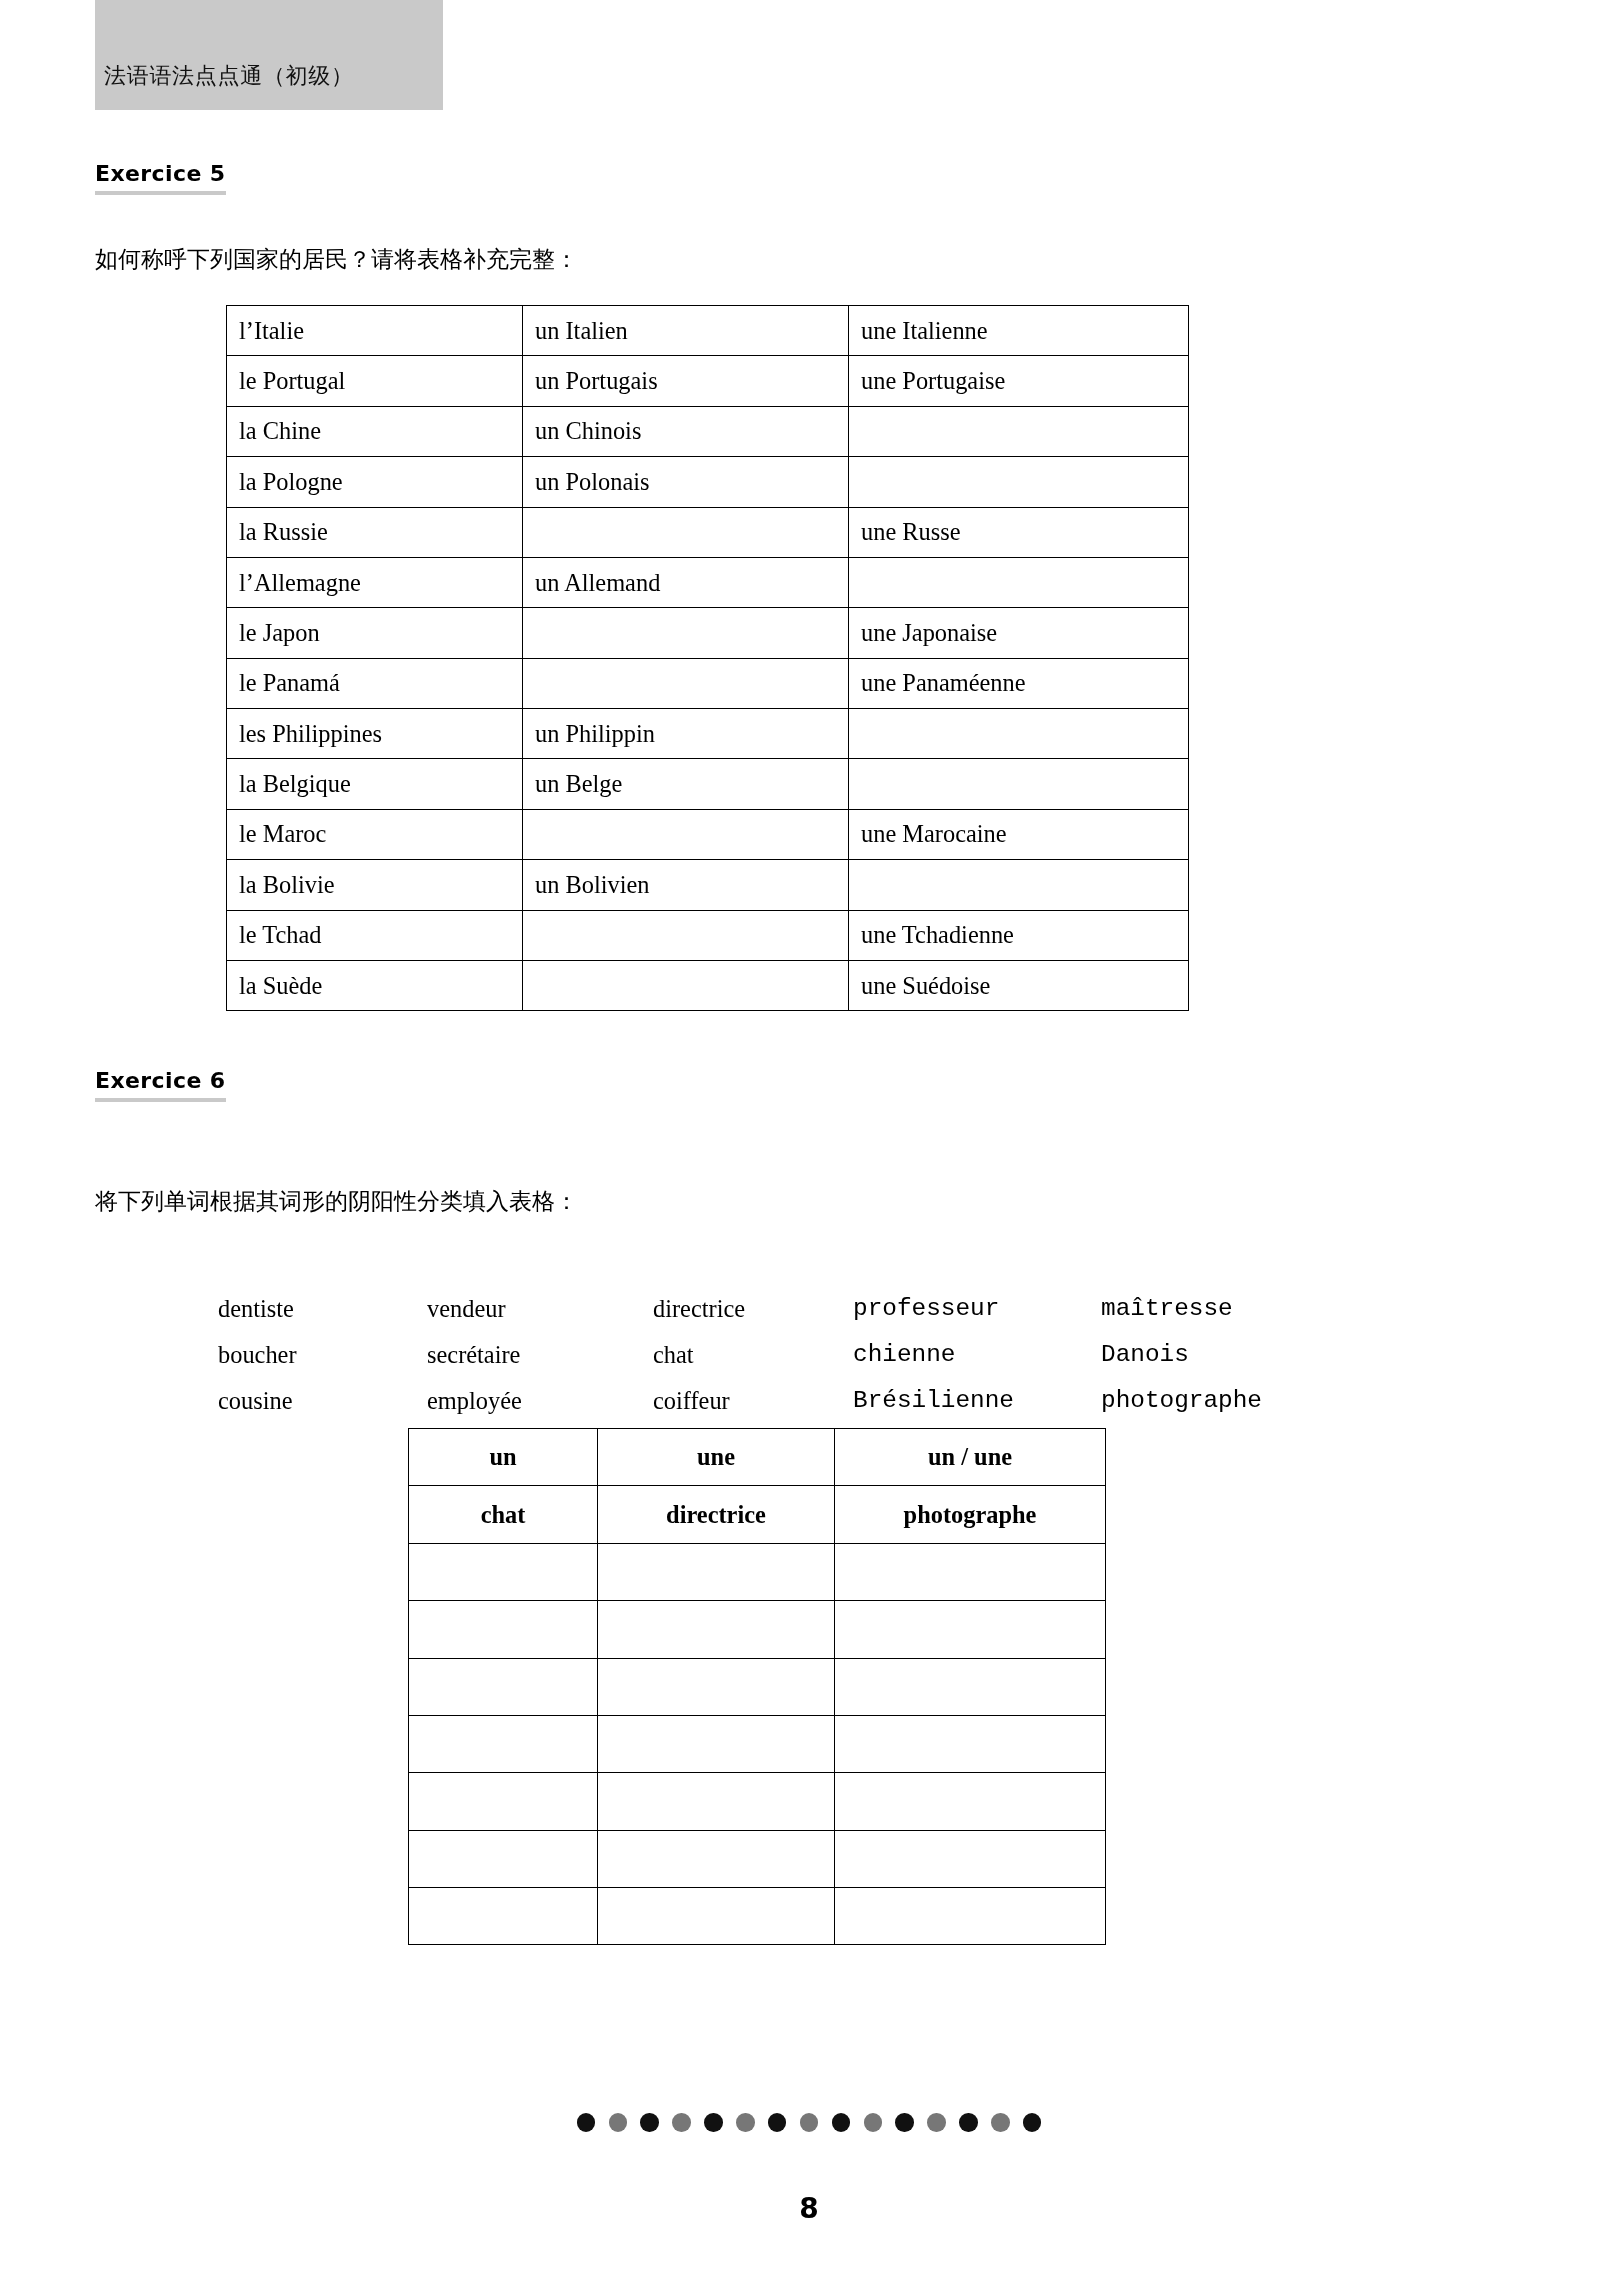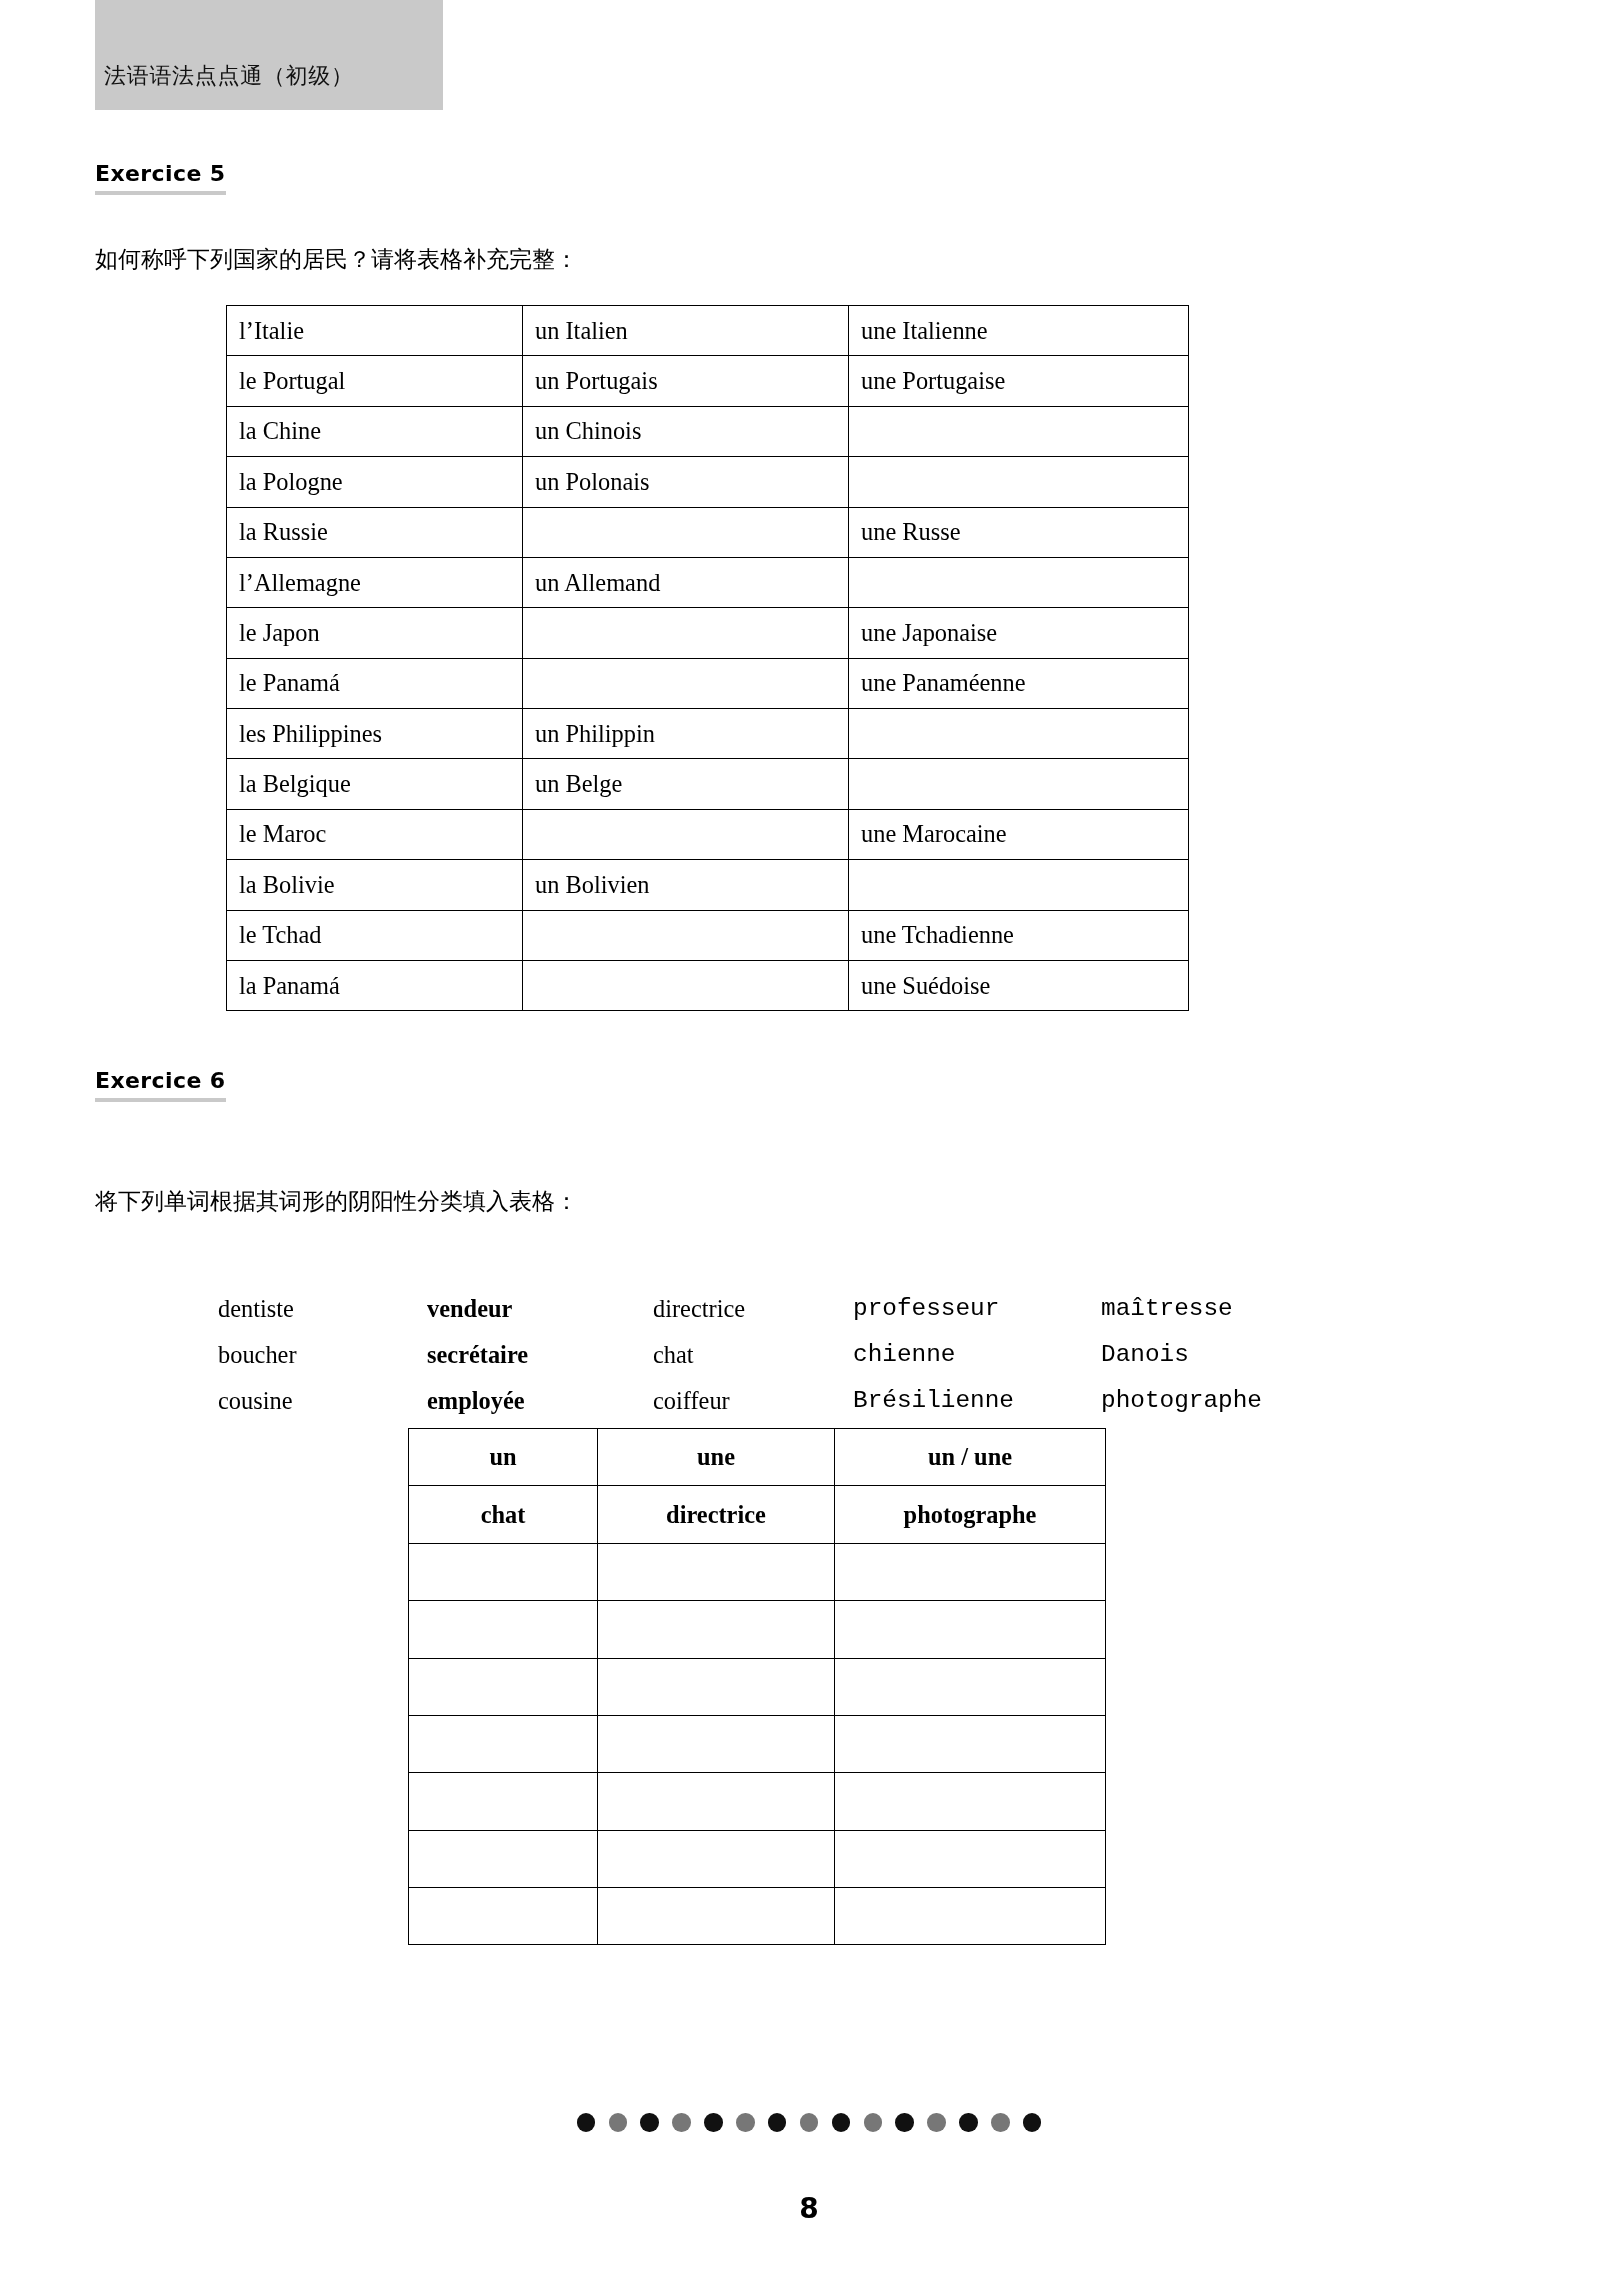--- a/index.html
+++ b/index.html
@@ -110,21 +110,21 @@
   .wordbank-row {
     display: flex;
     margin-bottom: 18px;
   }
   .wordbank-cell {
     font-family: "Liberation Serif", serif;
     font-size: 24.4px;
     white-space: nowrap;
   }
   .wb-c1 { width: 209px; }
-  .wb-c2 { width: 226px; font-weight: bold; }
+  .wb-c2 { width: 226px; }
   .wb-c3 { width: 200px; }
   .wb-c4 { width: 248px; font-family: Liberation Mono, monospace; }
   .wb-c5 { width: auto; font-family: Liberation Mono, monospace; }
 
   
   #gender-table {
     left: 408px;
     top: 1428px;
     width: 697px;
   }
@@ -250,21 +250,21 @@
           <td>la Bolivie</td>
           <td>un Bolivien</td>
           <td></td>
         </tr>
         <tr>
           <td>le Tchad</td>
           <td></td>
           <td>une Tchadienne</td>
         </tr>
         <tr>
-          <td>la Panamá</td>
+          <td>la Suède</td>
           <td></td>
           <td>une Suédoise</td>
         </tr>
       </tbody>
   </table>
 
   <div class="ex-heading" style="left:95px; top:1068px;">
     <span>Exercice 6</span>
     <span class="rule"></span>
   </div>

